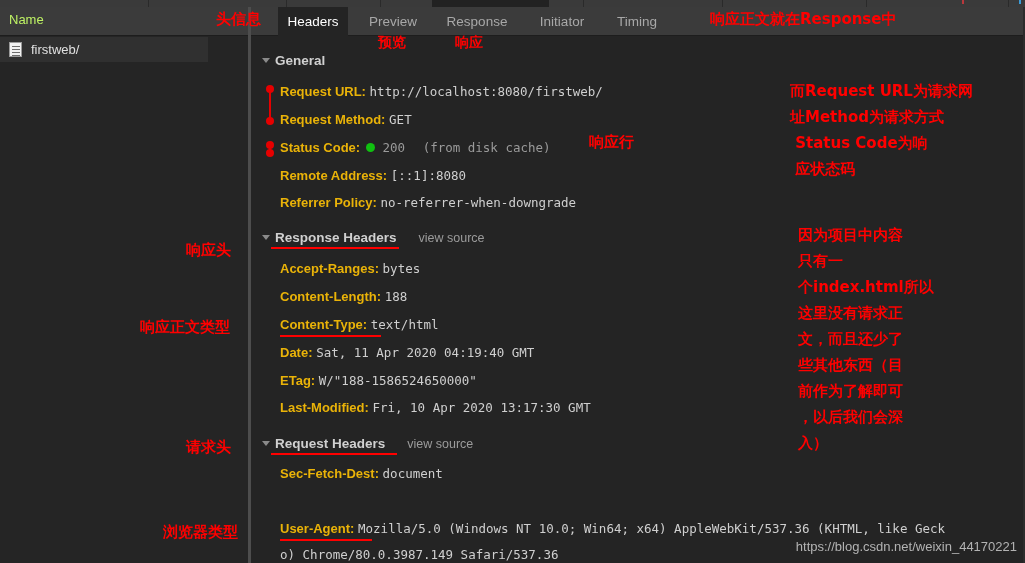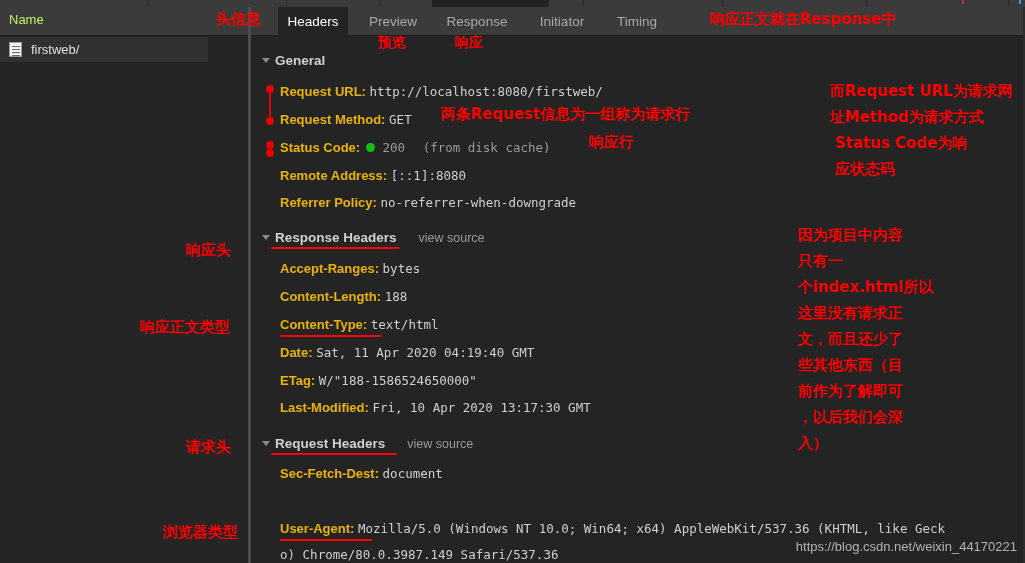--- a/index.html
+++ b/index.html
@@ -389,25 +389,24 @@
   <div class="right-edge"></div>
 
   <div class="anno" style="left:216px; top:8px;">头信息</div>
 
   <div class="anno sm" style="left:378px; top:31px;">预览</div>
 
   <div class="anno sm" style="left:455px; top:31px;">响应</div>
 
   <div class="anno" style="left:710px; top:8px;">响应正文就在Response中</div>
 
-  <div class="anno" style="left:441px; top:103px;">两条Request信息为一组称为请求行</div>
 
   <div class="anno" style="left:589px; top:131px;">响应行</div>
 
-  <div class="anno" style="left:790px; top:78px; line-height:26px;margin-left:40px;">而Request URL为请求网
+  <div class="anno" style="left:790px; top:78px; line-height:26px;">而Request URL为请求网
 址Method为请求方式
  Status Code为响
  应状态码</div>
 
   <div class="anno" style="left:186px; top:239px;">响应头</div>
 
   <div class="anno" style="left:140px; top:316px;">响应正文类型</div>
 
   <div class="anno" style="left:186px; top:436px;">请求头</div>
 

